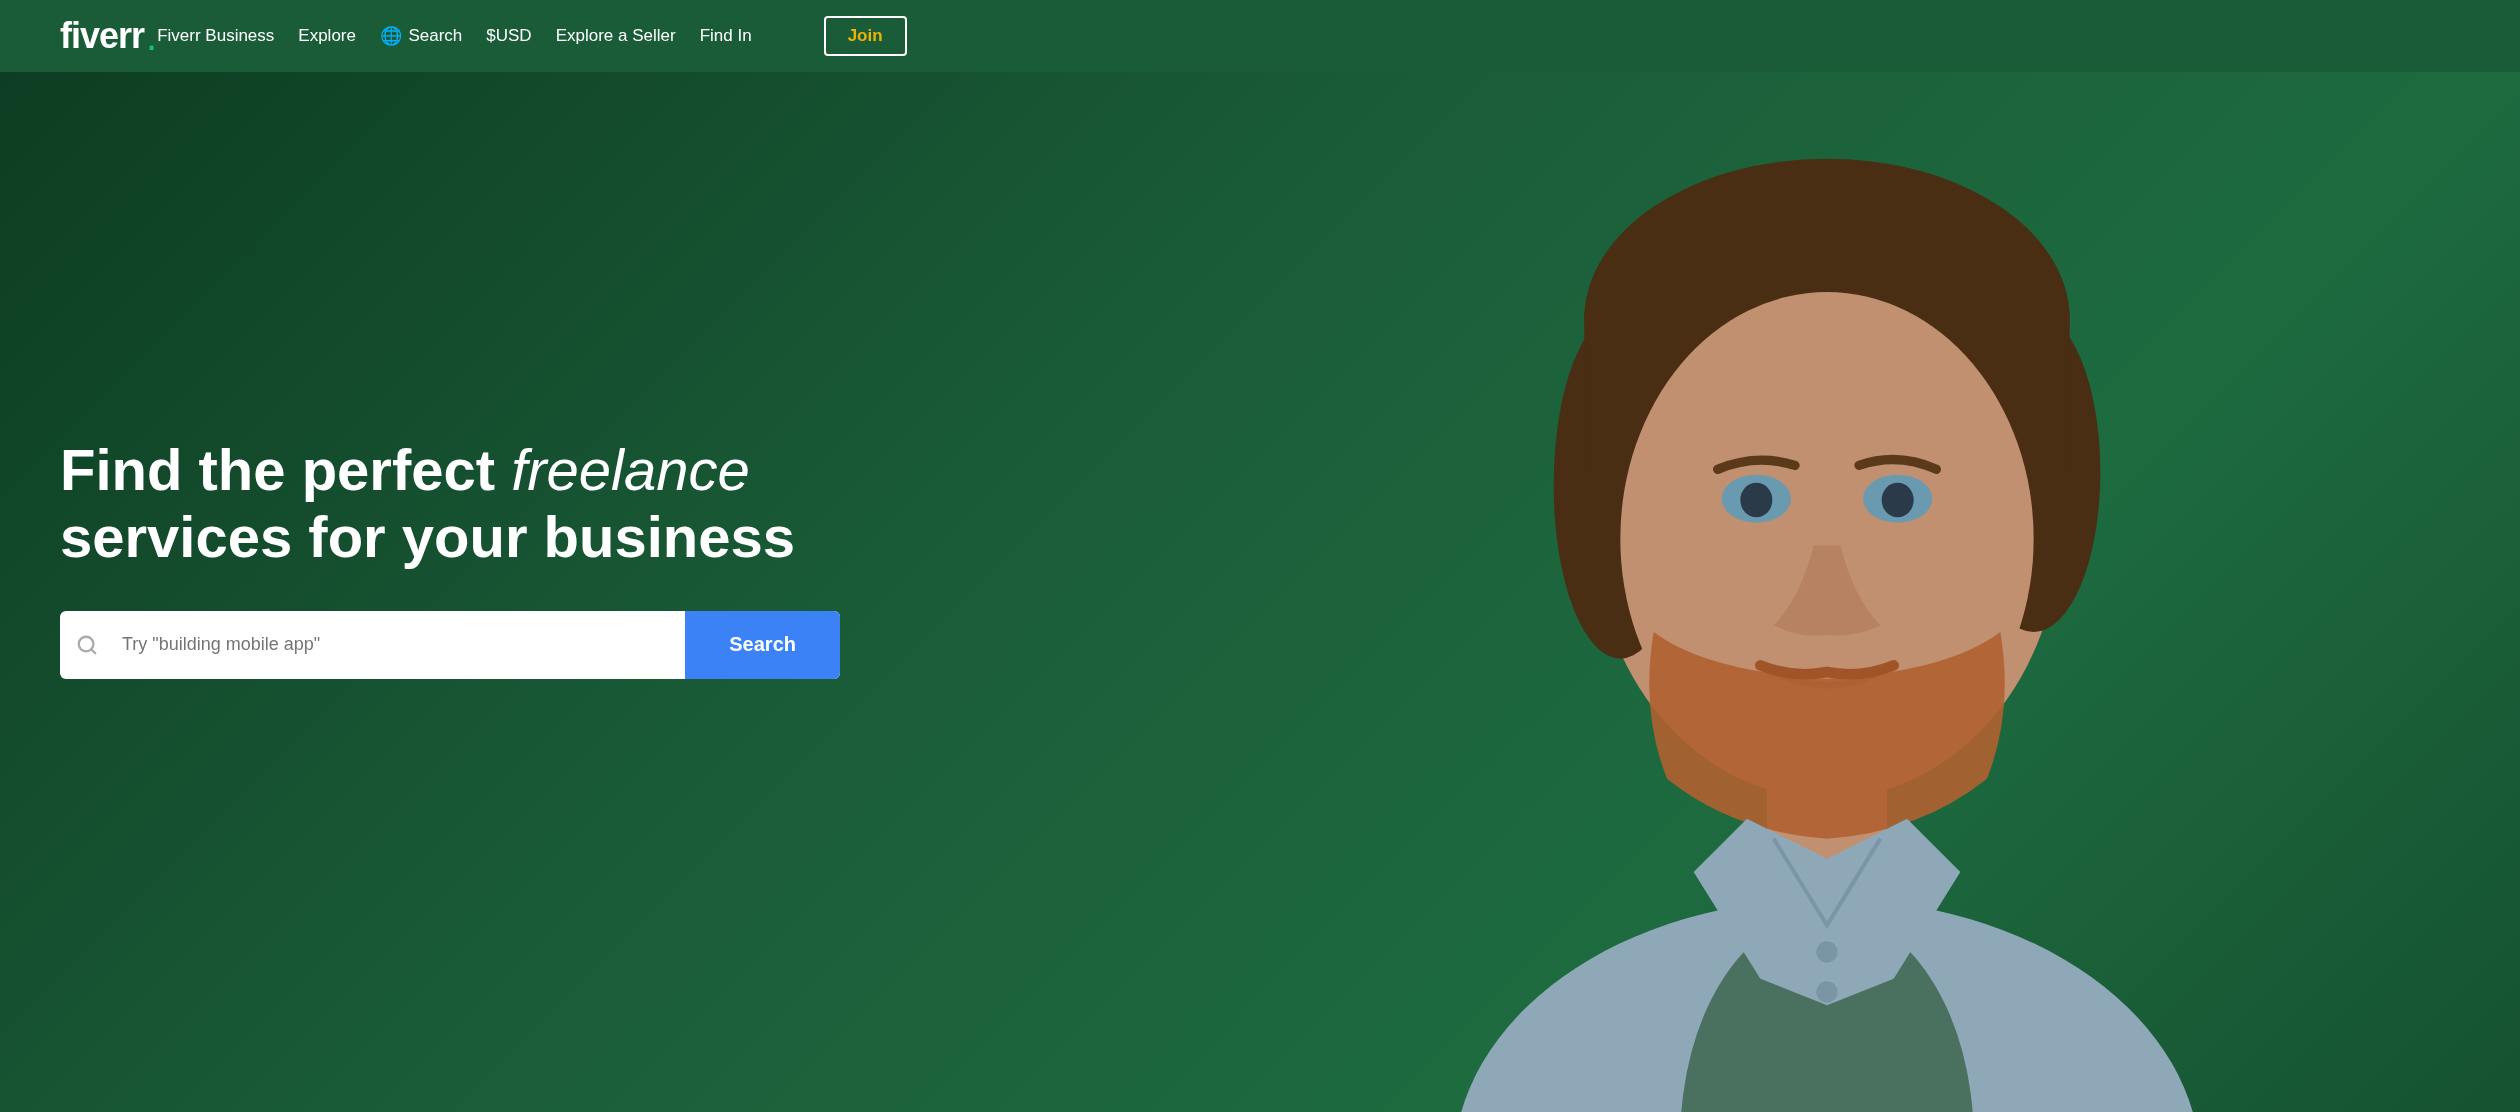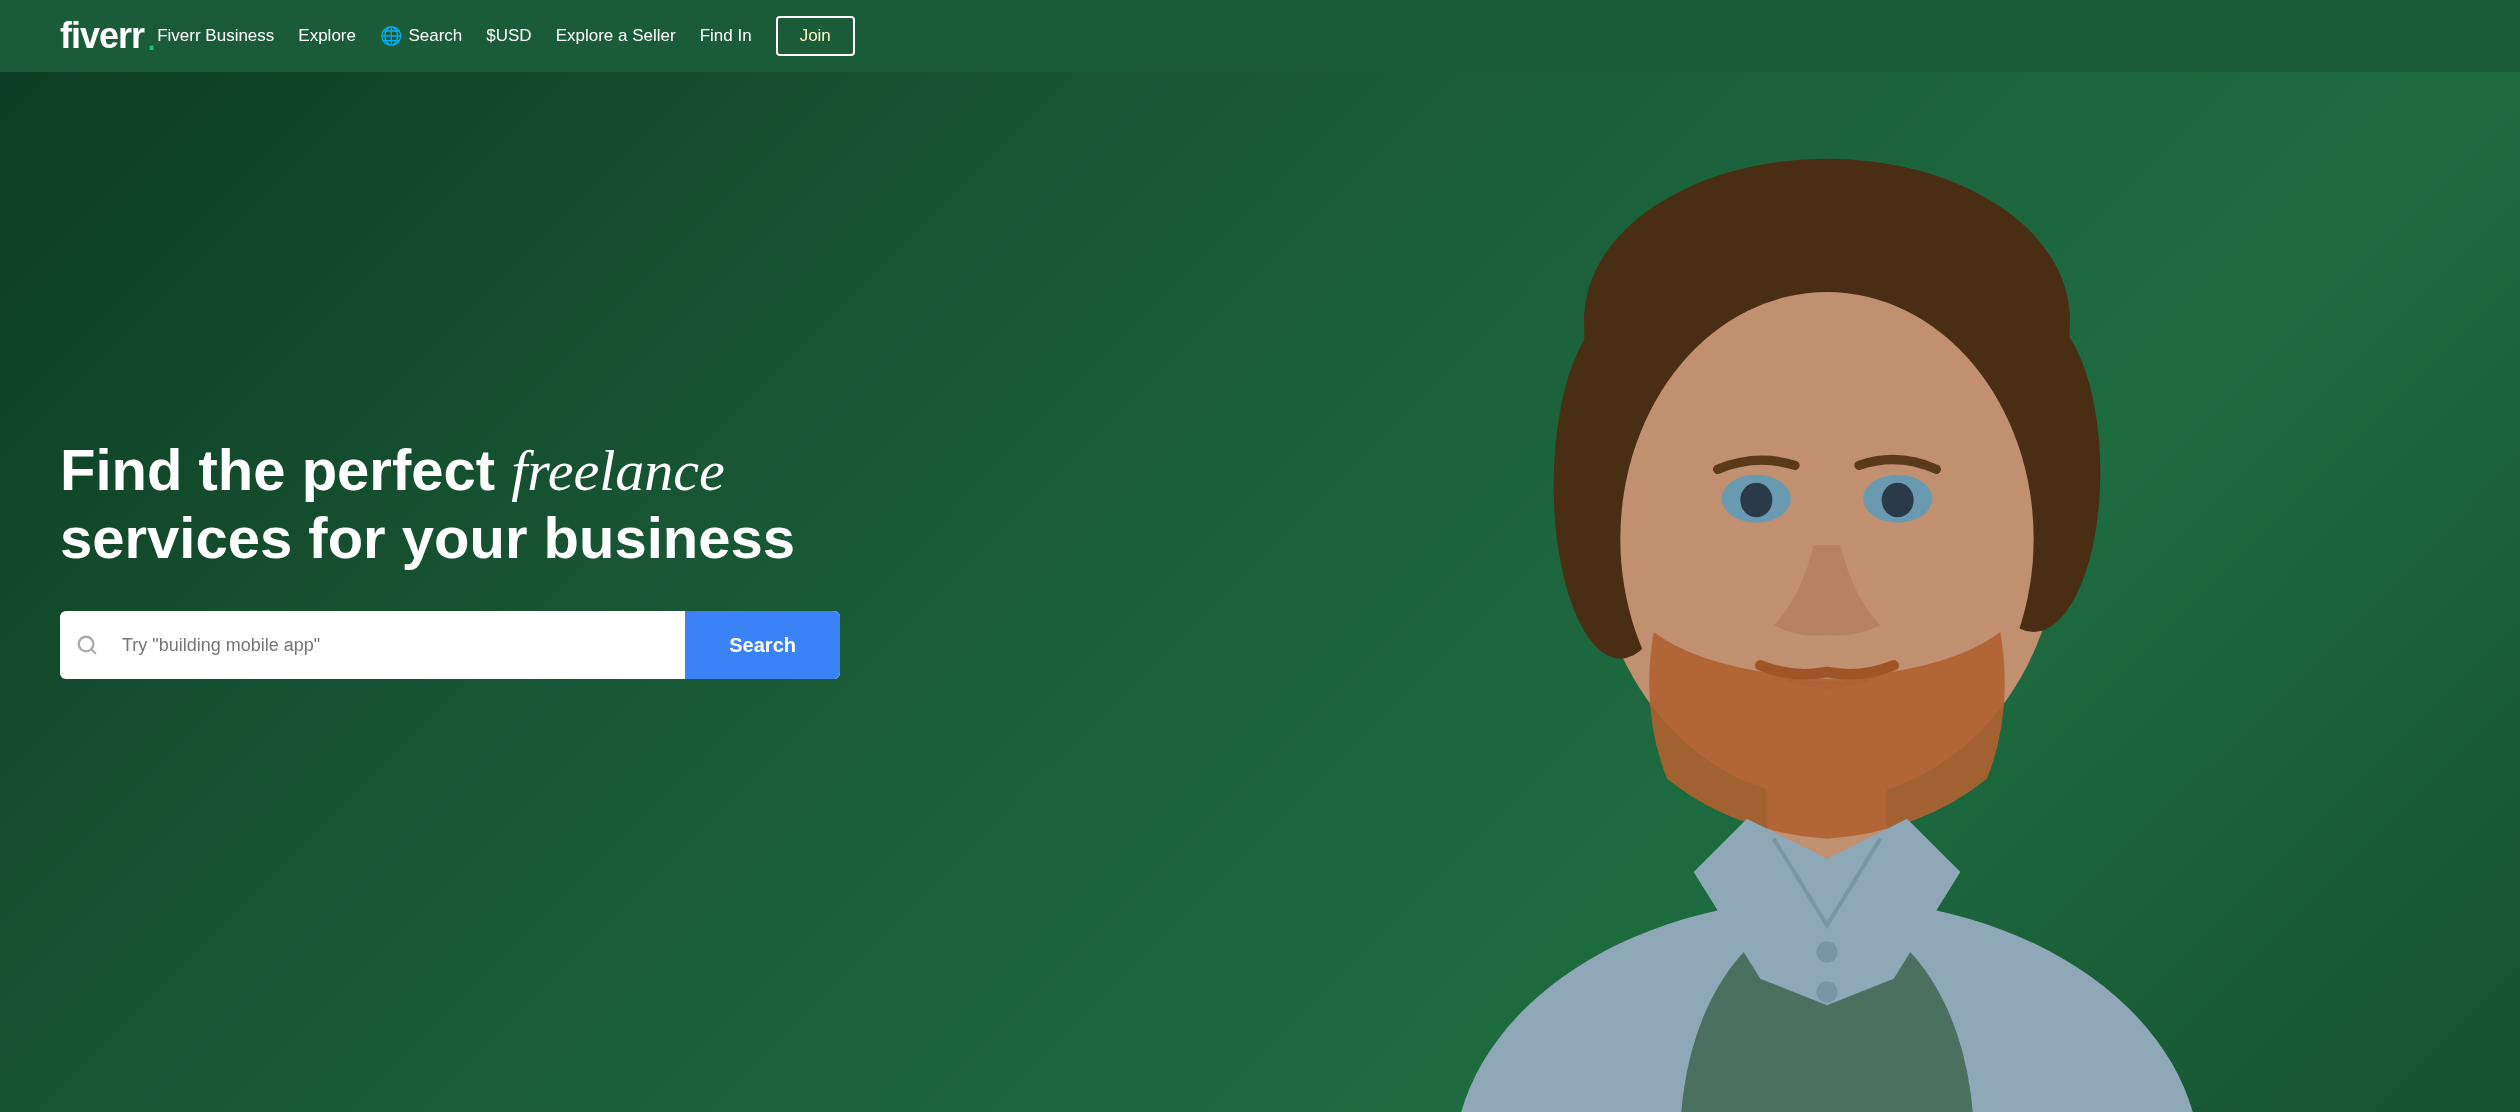--- a/index.html
+++ b/index.html
@@ -67,29 +67,30 @@
       color: #ffffff;
       font-size: 17px;
       cursor: pointer;
     }
 
     .globe-icon {
       font-size: 18px;
     }
 
     .join-button {
-      color: #fef9c3;
+      color: #eab308;
       border: 2px solid #ffffff;
       background: transparent;
       padding: 8px 22px;
       font-size: 17px;
-      font-weight: 400;
+      font-weight: 700;
       border-radius: 4px;
       cursor: pointer;
       white-space: nowrap;
+      margin-left: 48px;
     }
 
     
     .hero {
       position: relative;
       min-height: calc(100vh - 72px);
       display: flex;
       align-items: center;
       overflow: hidden;
     }
@@ -106,21 +107,20 @@
       font-size: 58px;
       font-weight: 700;
       line-height: 1.15;
       margin-bottom: 40px;
       max-width: 800px;
     }
 
     .hero-title em {
       font-style: italic;
       font-weight: 400;
-      font-family: Liberation Serif, serif;
     }
 
     .search-bar {
       display: flex;
       align-items: stretch;
       background: #ffffff;
       border-radius: 6px;
       overflow: hidden;
       max-width: 820px;
       height: 68px;

